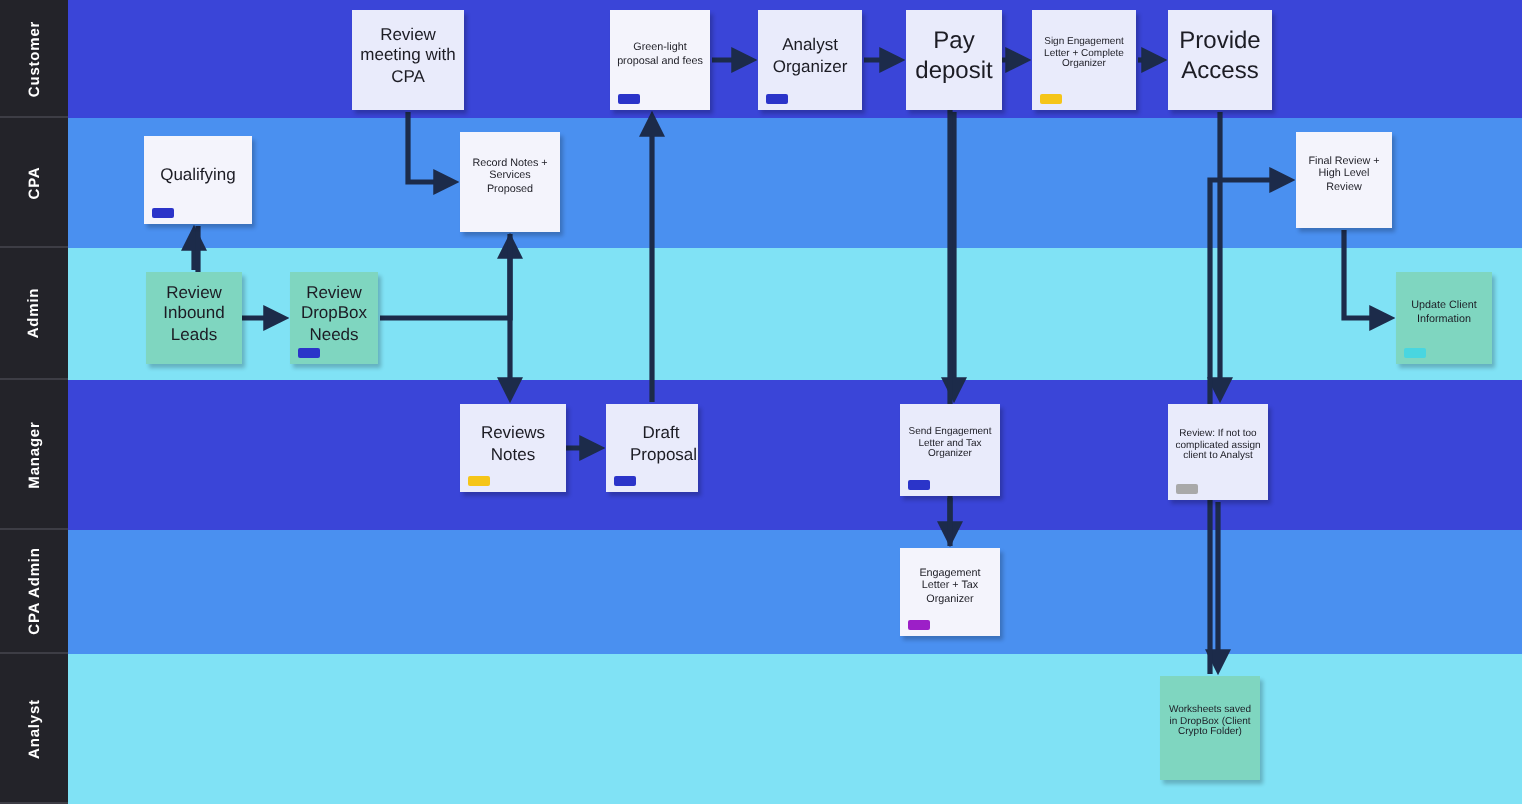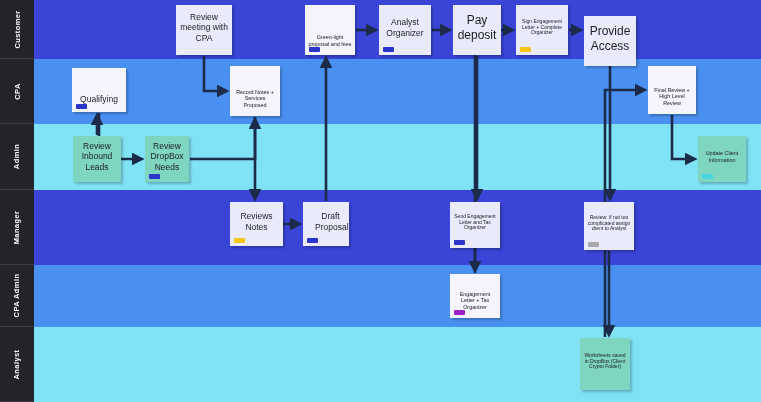--- a/index.html
+++ b/index.html
@@ -41,21 +41,21 @@
     position:absolute;
     box-sizing:border-box;
     display:flex;align-items:center;justify-content:center;
     text-align:center;
     line-height:1.18;
     color:#1c1c24;
     box-shadow:1.5px 2px 2px rgba(0,0,0,.22);
     padding:3px 3px 8px 3px;
     overflow:hidden;
   }
-  .node.white{background:#f4f4fc;align-items:flex-end;}
+  .node.white{background:#f4f4fc;}
   .node.lav{background:#e9ebfb;}
   .node.teal{background:#7fd6c0;}
   .node .txt{display:block;width:100%;}
 
   .tag{
     position:absolute;left:4px;bottom:3.5px;
     width:11px;height:4.5px;border-radius:1px;
   }
   .tag.blue{background:#2b34c9;}
   .tag.yellow{background:#f5c518;}
@@ -155,21 +155,21 @@
         <span class="txt fs-md">Analyst Organizer</span>
         <div class="tag blue"></div>
       </div>
       <div class="node lav" style="left: 453px; top: 5px; width: 48px; height: 50px;">
         <span class="txt fs-lg">Pay deposit</span>
       </div>
       <div class="node lav" style="left: 516px; top: 5px; width: 52px; height: 50px;">
         <span class="txt fs-xs">Sign Engagement Letter + Complete Organizer</span>
         <div class="tag yellow"></div>
       </div>
-      <div class="node lav" style="left: 584px; top: 16px; width: 52px; height: 50px;">
+      <div class="node lav" style="left: 584px; top: 5px; width: 52px; height: 50px;">
         <span class="txt fs-lg">Provide Access</span>
       </div>
       <div class="node white" style="left: 72px; top: 68px; width: 54px; height: 44px;">
         <span class="txt fs-md">Qualifying</span>
         <div class="tag blue"></div>
       </div>
       <div class="node white" style="left: 230px; top: 66px; width: 50px; height: 50px;">
         <span class="txt fs-sm">Record Notes + Services Proposed</span>
       </div>
       <div class="node white" style="left: 648px; top: 66px; width: 48px; height: 48px;">

